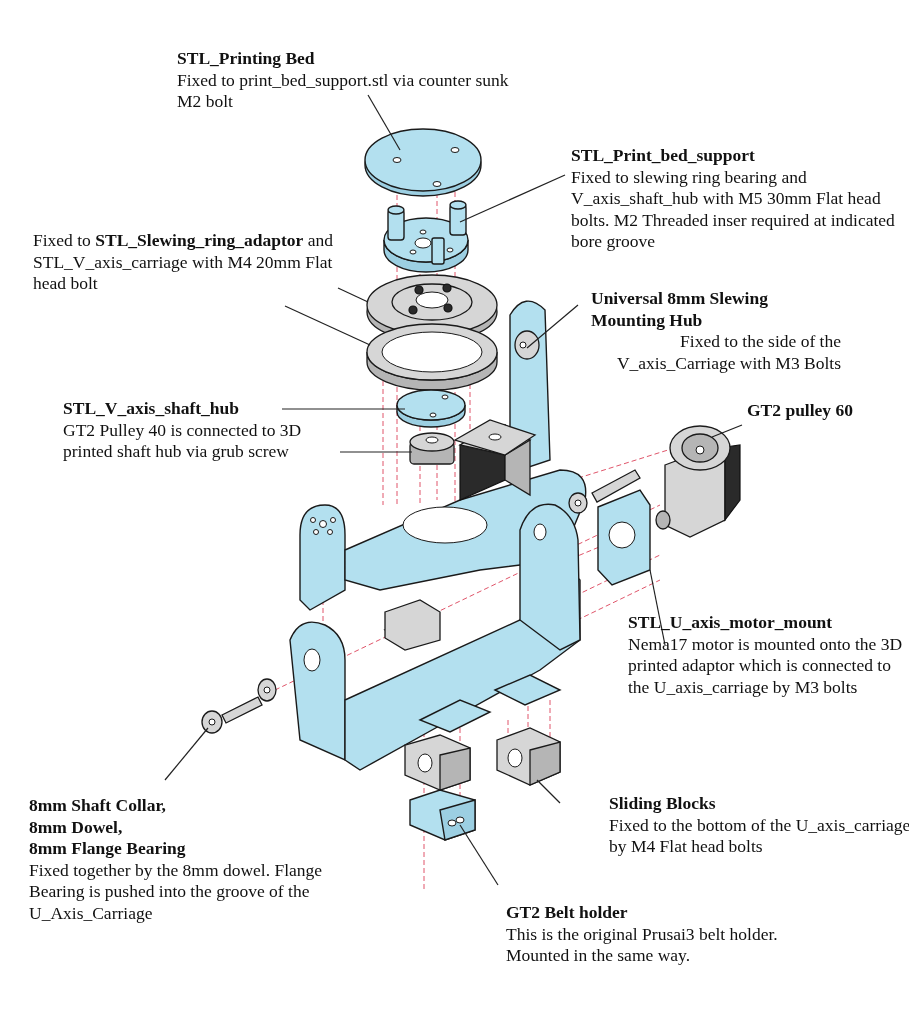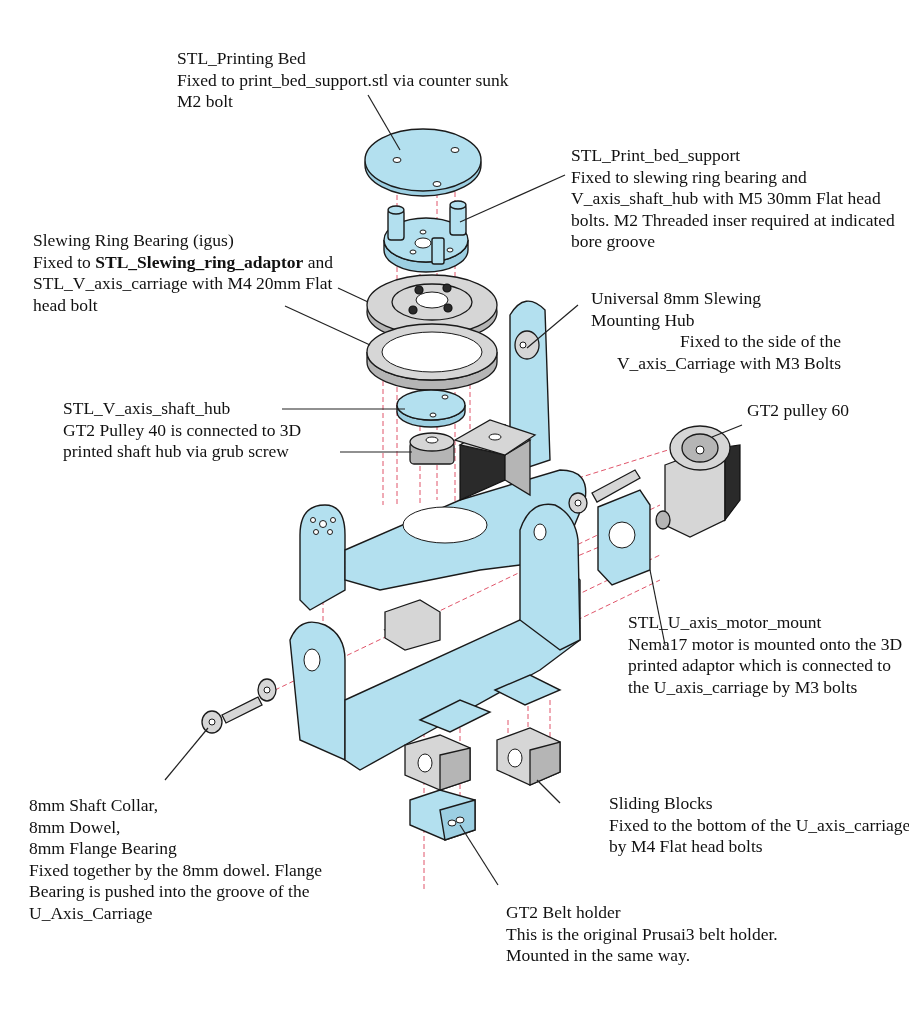--- a/index.html
+++ b/index.html
@@ -1,20 +1,20 @@
 <!DOCTYPE html>
 <html><head>
   <meta charset="utf-8">
   <style>
     html, body { margin: 0; padding: 0; background: #ffffff; }
     body { width: 909px; height: 1024px; position: relative; overflow: hidden;
       font-family: "Liberation Serif", "DejaVu Serif", serif; color: #111; }
     #diagram { position: absolute; left: 0; top: 0; width: 909px; height: 1024px; }
     .label { position: absolute; font-size: 17.5px; line-height: 21.5px; }
-    .label .title { font-weight: normal; display: block; }
+    .label .title { font-weight: bold; display: block; }
     .label .desc { display: block; }
     .label b { font-weight: bold; }
     .part-blue { fill: #b3e0ef; stroke: #1a1a1a; stroke-width: 1.4; }
     .part-blue-dark { fill: #9ccfe2; stroke: #1a1a1a; stroke-width: 1.4; }
     .part-grey { fill: #d6d6d6; stroke: #1a1a1a; stroke-width: 1.3; }
     .part-grey-dark { fill: #b5b5b5; stroke: #1a1a1a; stroke-width: 1.3; }
     .part-black { fill: #2a2a2a; stroke: #111; stroke-width: 1.2; }
     .hole { fill: #ffffff; stroke: #1a1a1a; stroke-width: 1; }
     .axis { stroke: #e0556a; stroke-width: 1; stroke-dasharray: 5 3; fill: none; }
     .leader { stroke: #222; stroke-width: 1.2; fill: none; }
@@ -188,21 +188,20 @@
   <span class="title">STL_Printing Bed</span>
   <span class="desc">Fixed to print_bed_support.stl via counter sunk M2 bolt</span>
 </div>
 
 <div class="label" style="left:571px; top:145px; width:325px;">
   <span class="title">STL_Print_bed_support</span>
   <span class="desc">Fixed to slewing ring bearing and V_axis_shaft_hub with M5 30mm Flat head bolts. M2 Threaded inser required at indicated bore groove</span>
 </div>
 
 <div class="label" style="left:33px; top:230px; width:320px;">
-  <span class="title">Slewing Ring Bearing (igus)</span>
   <span class="desc"><span>Fixed to </span><b>STL_Slewing_ring_adaptor</b><span> and STL_V_axis_carriage with M4 20mm Flat head bolt</span></span>
 </div>
 
 <div class="label" style="left:591px; top:288px; width:310px;">
   <span class="title">Universal 8mm Slewing</span>
   <span class="title">Mounting Hub</span>
   <span class="desc" style="width:250px;text-align:right;">Fixed to the side of the V_axis_Carriage with M3 Bolts</span>
 </div>
 
 <div class="label" style="left:63px; top:398px; width:270px;">

